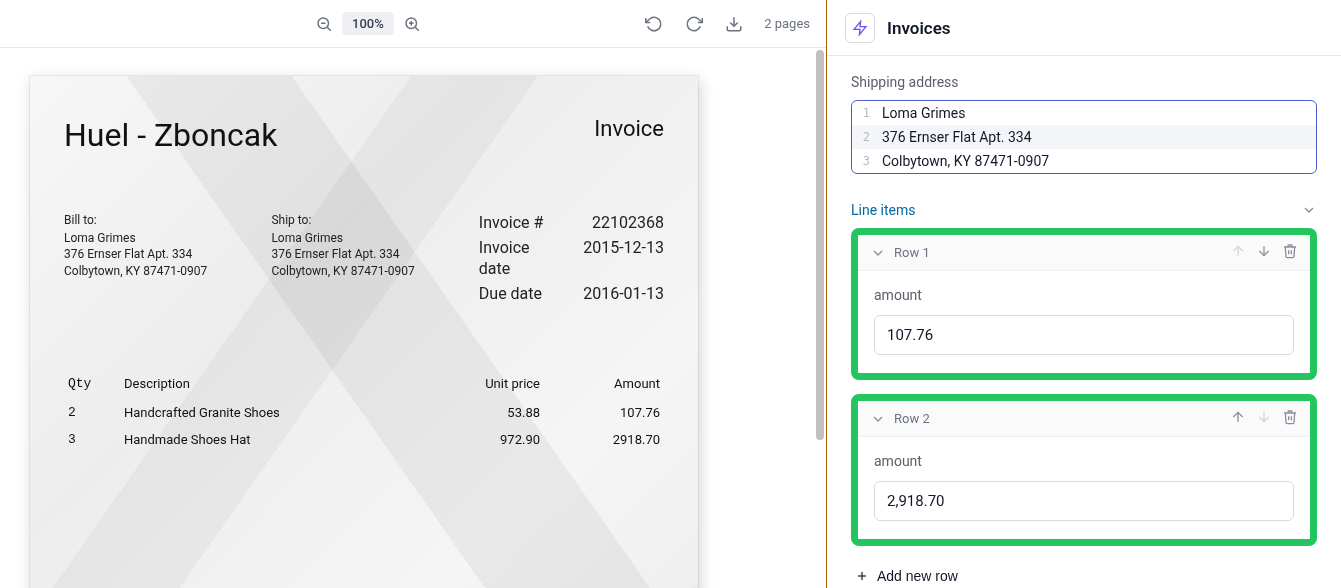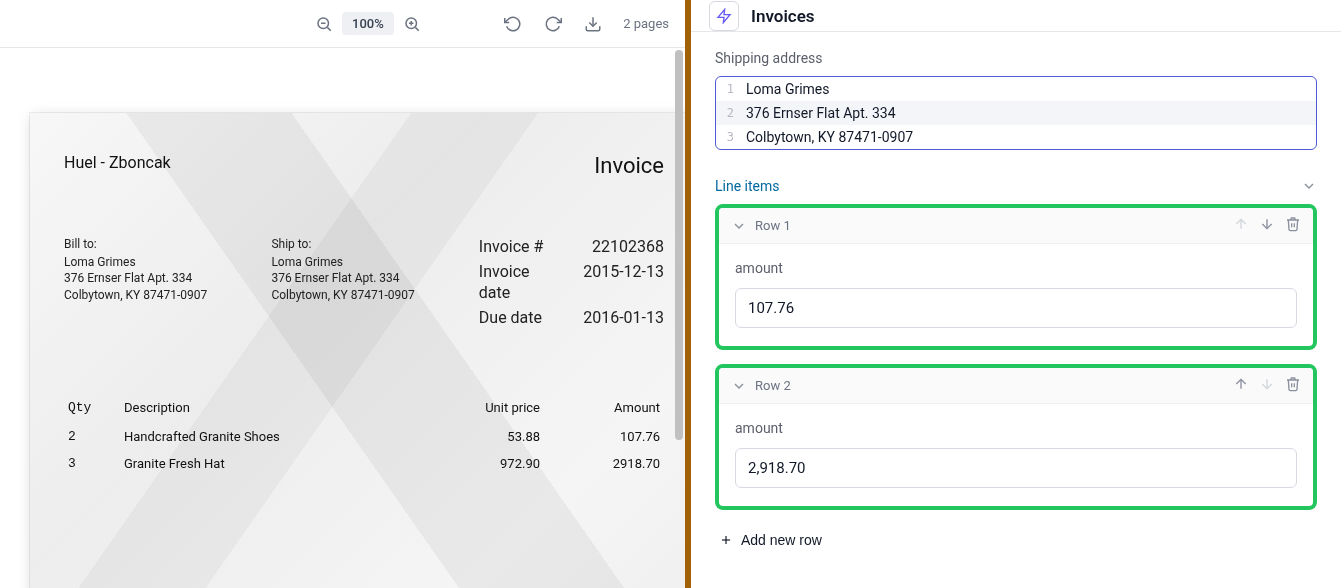--- a/index.html
+++ b/index.html
@@ -12,27 +12,26 @@
       font-size: 14px;
       color: #1a1a1a;
       background: #fff;
       width: 1341px;
       height: 588px;
       overflow: hidden;
       display: flex;
     }
     
     .left-panel {
-      width: 691px;
+      width: 827px;
       height: 100%;
-      border-right: 6px solid #a16207;
+      border-right: 1px solid #a16207;
       display: flex;
       flex-direction: column;
       position: relative;
-      gap: 37px;
     }
     .toolbar {
       height: 48px;
       border-bottom: 1px solid #e5e7eb;
       display: flex;
       align-items: center;
       padding: 0 16px;
       justify-content: flex-end;
       gap: 8px;
     }
@@ -123,21 +122,21 @@
       pointer-events: none;
     }
     .page-header {
       display: flex;
       justify-content: space-between;
       align-items: flex-start;
       position: relative;
       z-index: 1;
     }
     .company-name {
-      font-size: 16px;
+      font-size: 32px;
       font-weight: 400;
       color: #111;
     }
     .company-addr {
       font-size: 12.5px;
       color: #222;
       margin-top: 6px;
       line-height: 1.3;
     }
     .invoice-title {
@@ -198,21 +197,21 @@
     }
 
     
     .right-panel {
       flex: 1;
       display: flex;
       flex-direction: column;
       overflow: hidden;
     }
     .right-header {
-      height: 32px;
+      height: 56px;
       border-bottom: 1px solid #e5e7eb;
       display: flex;
       align-items: center;
       padding: 0 18px;
       gap: 12px;
     }
     .bolt-box {
       width: 30px;
       height: 30px;
       border: 1px solid #d7d9e0;
@@ -299,21 +298,21 @@
       align-items: center;
       justify-content: space-between;
       margin-top: 28px;
       margin-bottom: 10px;
     }
     .section-title {
       font-size: 14px;
       color: #0369a1;
     }
     .row-card {
-      border: 4px solid #22c55e;
+      border: 7px solid #22c55e;
       border-radius: 8px;
       margin-bottom: 14px;
       overflow: hidden;
     }
     .row-card-header {
       display: flex;
       align-items: center;
       padding: 8px 12px;
       gap: 8px;
       background: #fafafb;
@@ -474,21 +473,21 @@
         </thead>
         <tbody>
           <tr>
             <td class="c-qty">2</td>
             <td class="c-desc">Handcrafted Granite Shoes</td>
             <td class="c-up">53.88</td>
             <td class="c-amt">107.76</td>
           </tr>
           <tr>
             <td class="c-qty">3</td>
-            <td class="c-desc">Granite Fresh Hat</td>
+            <td class="c-desc">Handmade Shoes Hat</td>
             <td class="c-up">972.90</td>
             <td class="c-amt">2918.70</td>
           </tr>
         </tbody>
       </table>
     </div>
   </div>
 
   <div class="scrollbar-track">
     <div class="scrollbar-thumb"></div>

